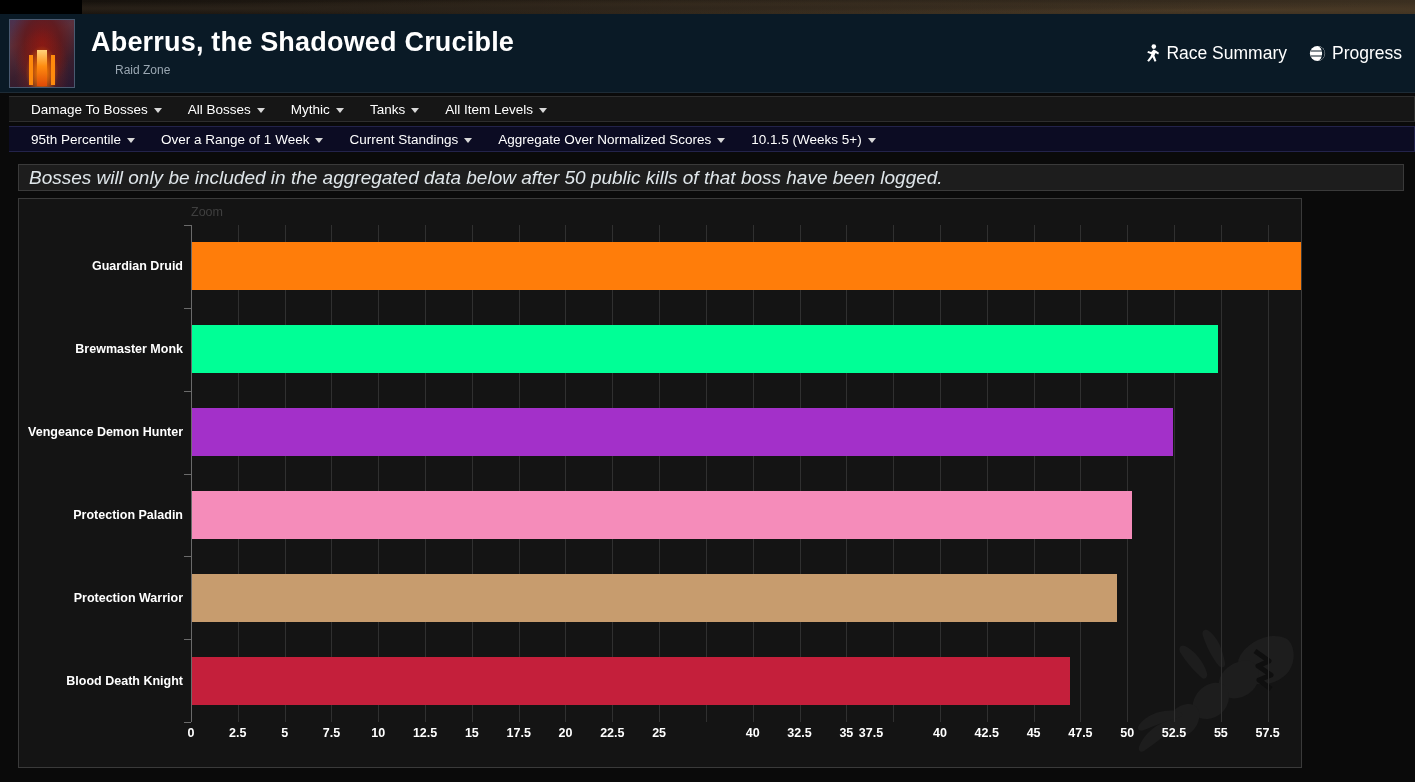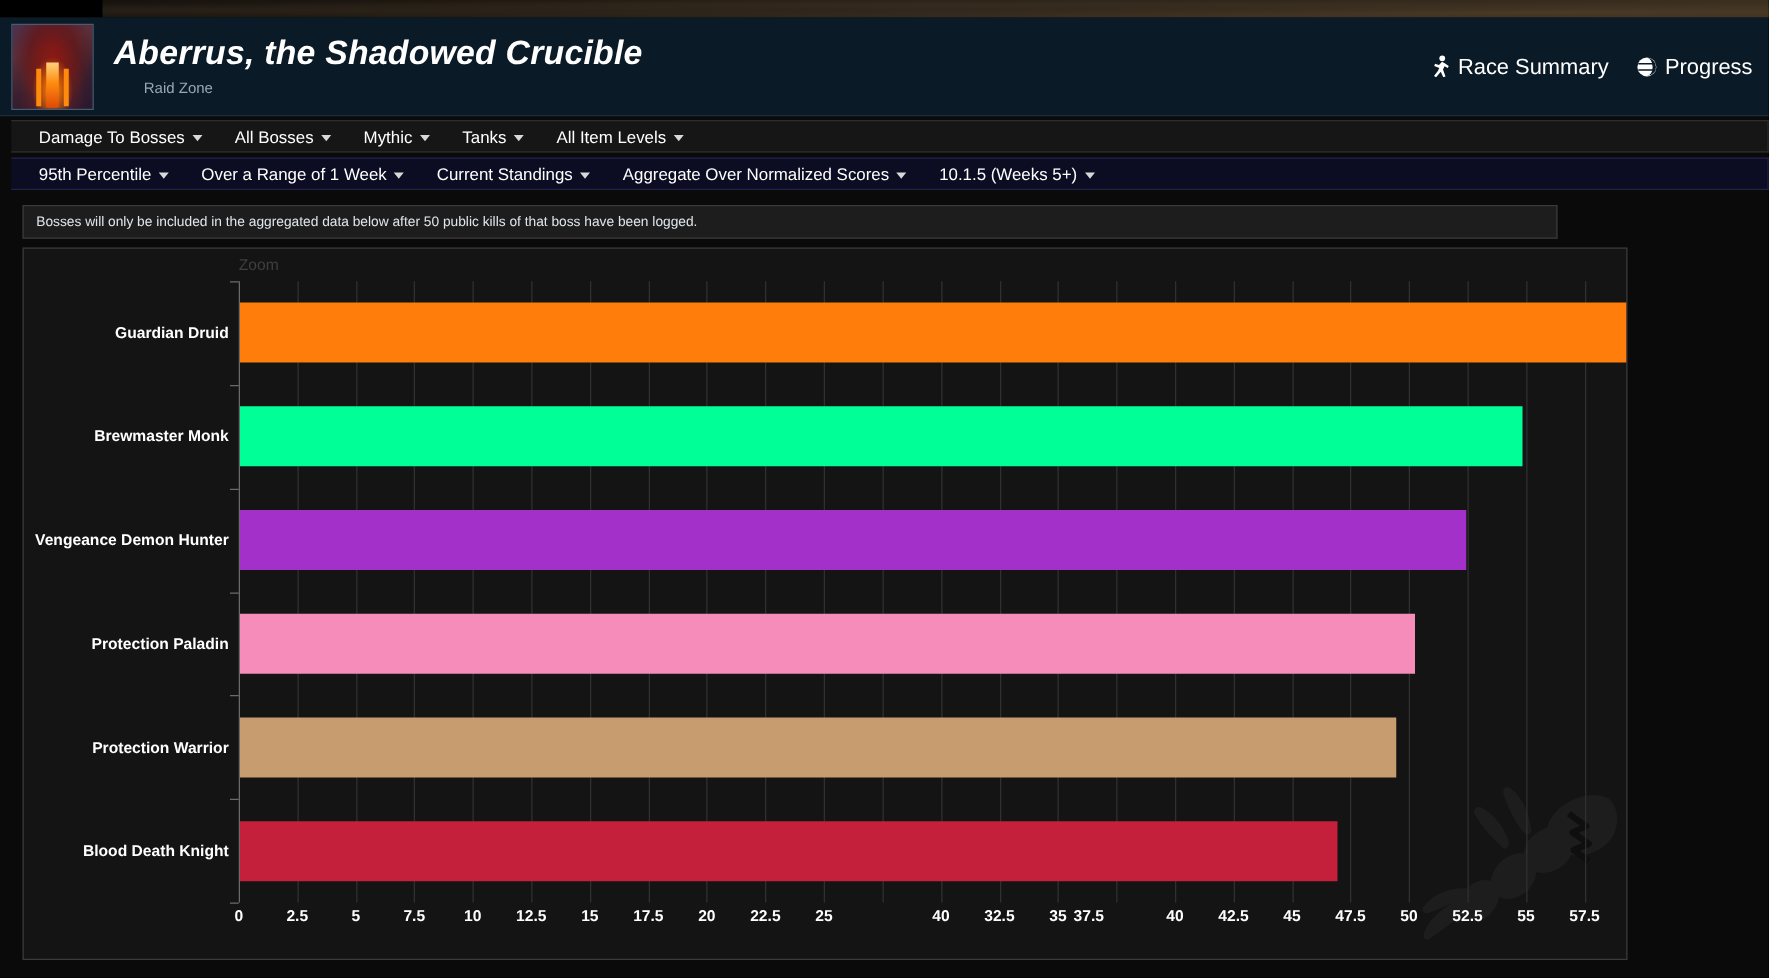--- a/index.html
+++ b/index.html
@@ -41,21 +41,21 @@
       position: relative; overflow: hidden;
   }
   .zone-thumb::after {
     content: ""; position: absolute; left: 42%; top: 46%; width: 16%; height: 54%;
     background: linear-gradient(180deg, #ffd27a 0%, #ff8c10 45%, #e04a06 100%);
     box-shadow: -11px 2px 0 -3px #ff8a0c, 11px 2px 0 -3px #ff8a0c,
                 -20px 6px 0 -5px #e8560a, 20px 6px 0 -5px #e8560a;
   }
   .title-wrap { margin-left: 16px; display: flex; flex-direction: column; justify-content: center; }
   .zone-title {
-    font-size: 27px; font-weight: bold; color: #ffffff; line-height: 32px; letter-spacing: .2px; font-style: italic;
+    font-size: 27px; font-weight: bold; color: #ffffff; line-height: 32px; letter-spacing: .2px;
   }
   .zone-sub { font-size: 12px; color: #9aa7b2; line-height: 22px; margin-top: 1px; margin-left: 24px; }
   .header-links {
     margin-left: auto; margin-right: 13px; display: flex; align-items: center; gap: 22px;
   }
   .hlink {
     display: flex; align-items: center; gap: 6px; color: #ffffff;
     font-size: 17.5px; text-decoration: none; cursor: pointer;
   }
   .hlink svg { display: block; }
@@ -78,24 +78,24 @@
   }
   .menubar.row1 .menu-item:first-child { padding-left: 22px; }
   .menubar.row2 .menu-item:first-child { padding-left: 22px; }
   .caret {
     width: 0; height: 0; border-left: 4.5px solid transparent; border-right: 4.5px solid transparent;
     border-top: 5px solid #d8d8d8; margin-top: 2px;
   }
 
   
   .notice {
-    position: absolute; left: 18px; top: 164px; width: 1228px; height: 27px;
+    position: absolute; left: 18px; top: 164px; width: 1386px; height: 27px;
     background: #1d1d1d; border: 1px solid #3a3a3a;
     display: flex; align-items: center; padding-left: 10px;
-    color: #dfe6ea; font-size: 11px;
+    color: #dfe6ea; font-size: 19px; font-style: italic;
   }
 
   
   .chart-panel {
     position: absolute; left: 18px; top: 198px; width: 1284px; height: 570px;
     background: #141414; border: 1px solid #3a3a3a; overflow: hidden;
   }
   .zoom-label {
     position: absolute; left: 172px; top: 6px; font-size: 12.5px; color: #3f3f3f;
   }

